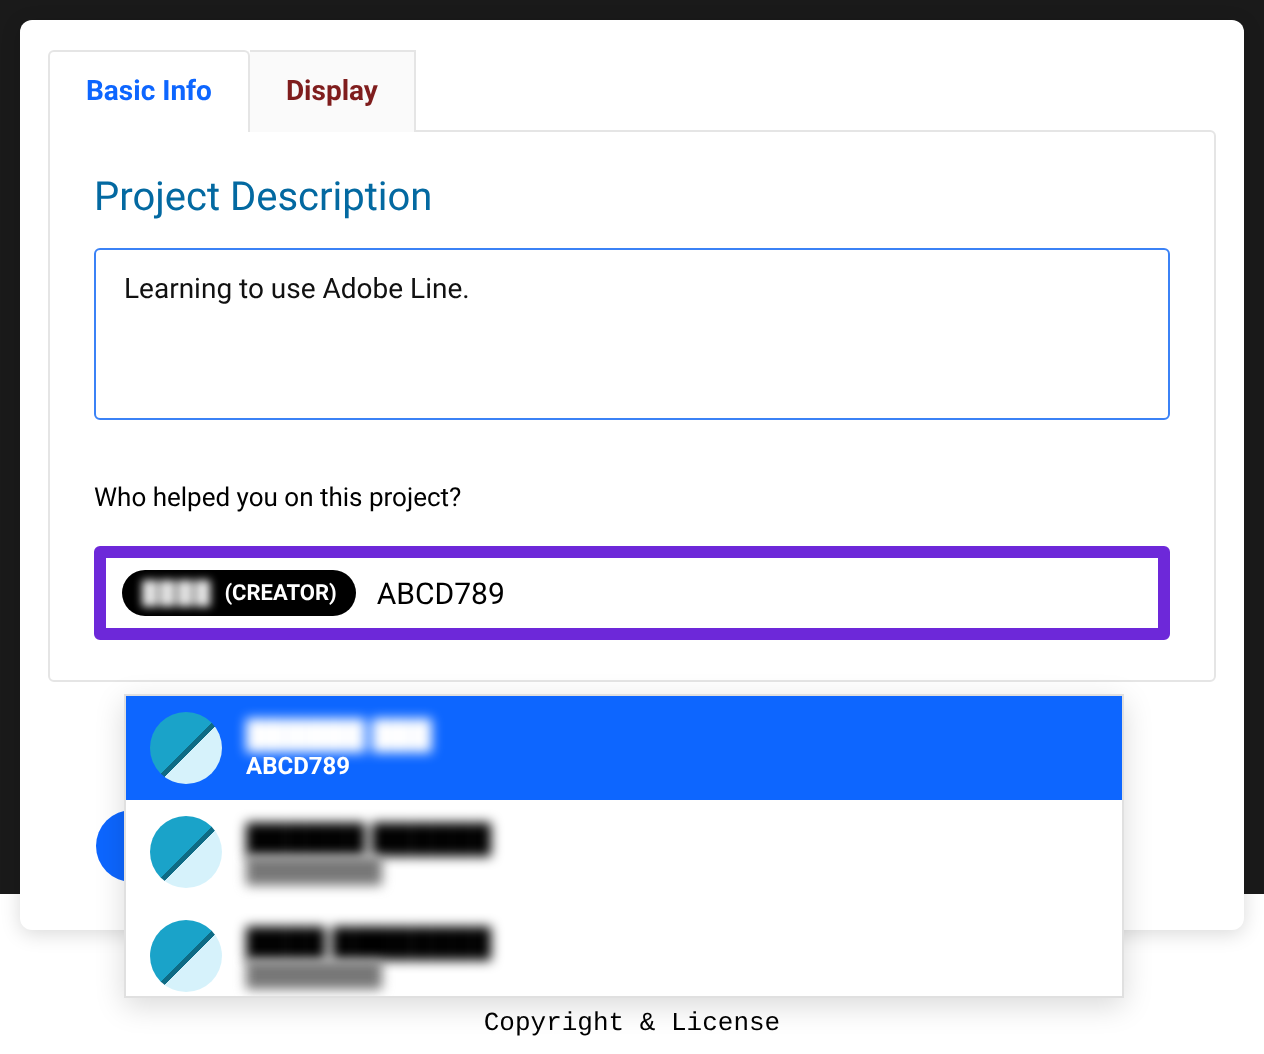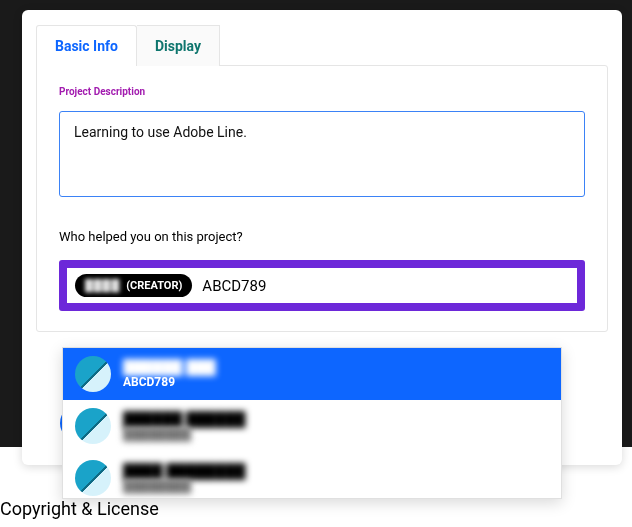--- a/index.html
+++ b/index.html
@@ -1,56 +1,55 @@
 <!DOCTYPE html>
 <html><head>
 <meta charset="utf-8">
 <style>
 * { box-sizing: border-box; margin: 0; padding: 0; font-family: -apple-system, BlinkMacSystemFont, "Segoe UI", Roboto, Arial, sans-serif; }
 body { width: 632px; height: 527px; background: #1a1a1a; overflow: hidden; position: relative; }
 .backdrop { position:absolute; left:0; right:0; bottom:0; height:80px; background:#fff; }
-.footer-text { position:absolute; bottom:8px; left:0; right:0; font-size:18px; color:#000; }
+.footer-text { position:absolute; bottom:8px; left:0; right:0; text-align:center; font-size:13px; color:#000;font-family:Liberation Mono, monospace; }
 
 .modal {
   position: absolute; top: 10px; left: 10px; right: 10px;
   background: #fff; border-radius: 6px; padding: 14px 14px 40px 14px;
   height: 455px;
   box-shadow: 0 2px 10px rgba(0,0,0,0.15);
-  margin-left: 12px;
 }
 
 .tabs { display: flex; }
 .tab {
-  padding: 12px 18px; font-size: 14px; font-weight: 700; color: #0f766e;
+  padding: 12px 18px; font-size: 14px; font-weight: 700; color: #7f1d1d;
   border: 1px solid #e5e5e5; border-bottom: none; background:#fff;
   cursor: pointer; position: relative; top:1px;
 }
 .tab:not(:first-child){ border-left:none; }
 .tab.active { color: #0d66ff; border-top-left-radius:3px; border-top-right-radius:3px; z-index:2; }
 .tab:not(.active){ background:#fafafa; }
 
 .panel {
   border: 1px solid #e5e5e5; border-radius: 0 3px 3px 3px;
   padding: 20px 22px; background:#fff;
 }
 
-.section-label { font-size: 10px; font-weight: 700; margin-bottom: 14px; color:#a21caf; }
+.section-label { font-size: 20px; font-weight: 400; margin-bottom: 14px; color:#0369a1; }
 .helper-text { font-size: 13px; color: #000000; margin-bottom: 16px; }
 
 .textarea {
   width: 100%; border: 1px solid #3b82f6; border-radius: 3px;
   padding: 12px 14px; font-size: 14px; min-height: 86px; resize: none;
   color:#111;
 }
 
 .spacer { height: 28px; }
 
 .chipfield {
   display:flex; align-items:center; gap:8px;
-  border: 8px solid #6d28d9; border-radius: 3px;
+  border: 6px solid #6d28d9; border-radius: 3px;
   padding: 6px 8px; background:#fff;
 }
 .chip {
   display:inline-flex; align-items:center; gap:6px;
   background:#000; color:#fff; border-radius:14px;
   padding: 5px 10px; font-size: 11px; font-weight:700;
 }
 .chip .blur { filter: blur(2px); opacity:.9; letter-spacing:1px; font-weight:900; }
 .chip-input {
   flex:1; border:none; outline:none; font-size:15px; color:#000; padding:2px;

